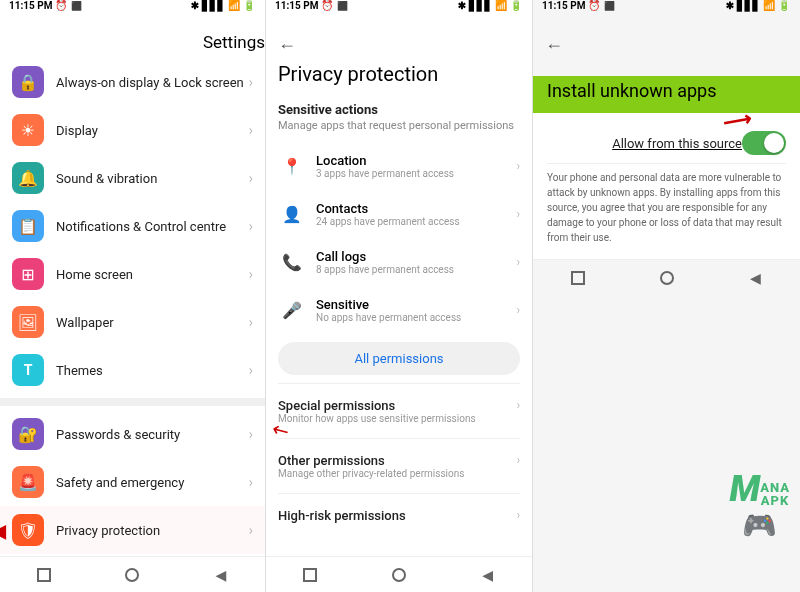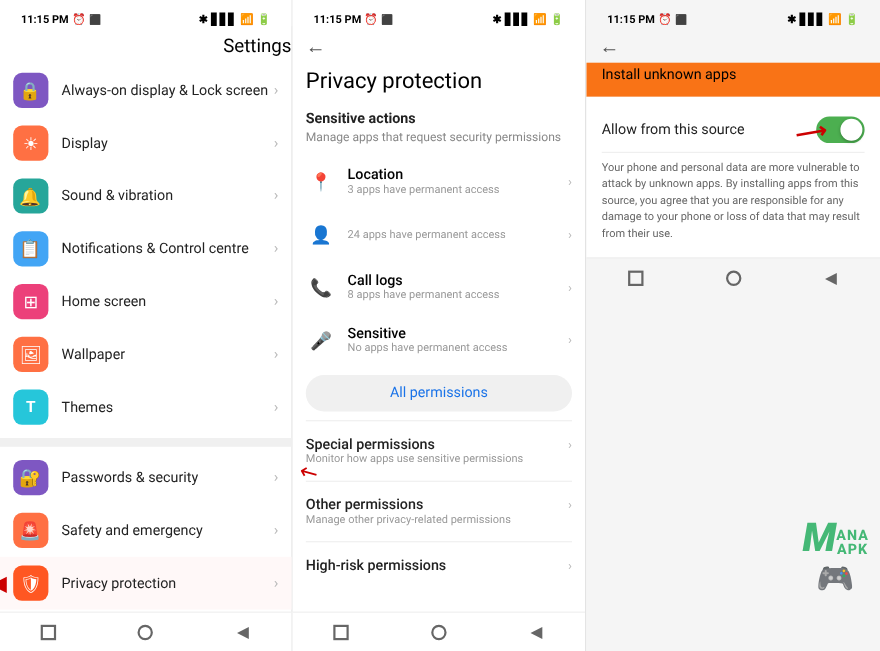--- a/index.html
+++ b/index.html
@@ -19,23 +19,23 @@
       display: flex;
       flex-direction: column;
       border-right: 1px solid #ddd;
       overflow: hidden;
     }
 
     .status-bar {
       height: 24px;
       background: #fff;
       display: flex;
-      align-items: flex-end;
+      align-items: flex-start;
       justify-content: space-between;
-      padding: 0 19px;
+      padding: 0 9px;
       font-size: 10px;
       font-weight: bold;
     }
 
     .status-left { display: flex; align-items: center; gap: 3px; }
     .status-right { display: flex; align-items: center; gap: 3px; }
 
     .panel-title {
       font-size: 17px;
       font-weight: 400;
@@ -217,22 +217,23 @@
 
     .install-content {
       background: #fff;
       margin: 0;
       padding: 10px 14px;
     }
 
     .install-row {
       display: flex;
       align-items: center;
-      justify-content: space-between;
+      justify-content: flex-end;
       padding: 8px 0;
+      text-decoration: underline;
     }
 
     .install-label {
       font-size: 13px;
       color: #222;
     }
 
     .toggle-switch {
       width: 44px;
       height: 24px;
@@ -399,34 +400,35 @@
   </div>
 
   <div class="panel-header">
     <span class="back-btn">←</span>
   </div>
 
   <div class="panel-title-left">Privacy protection</div>
 
   <div style="flex:1;overflow-y:auto;scrollbar-width:none;">
     <div class="section-header">Sensitive actions</div>
-    <div class="section-sub">Manage apps that request security permissions</div>
+    <div class="section-sub">Manage apps that request personal permissions</div>
 
     <div style="background:#fff;margin:4px 0;">
       <div class="perm-item">
         <div class="perm-icon">📍</div>
         <div class="perm-text">
           <div class="perm-title">Location</div>
           <div class="perm-sub">3 apps have permanent access</div>
         </div>
         <span class="perm-arrow">›</span>
       </div>
       <div class="perm-item">
         <div class="perm-icon">👤</div>
         <div class="perm-text">
+          <div class="perm-title">Contacts</div>
           <div class="perm-sub">24 apps have permanent access</div>
         </div>
         <span class="perm-arrow">›</span>
       </div>
       <div class="perm-item">
         <div class="perm-icon">📞</div>
         <div class="perm-text">
           <div class="perm-title">Call logs</div>
           <div class="perm-sub">8 apps have permanent access</div>
         </div>
@@ -500,21 +502,21 @@
       <span>▋▋▋</span>
       <span>📶</span>
       <span>🔋</span>
     </div>
   </div>
 
   <div class="panel-header" style="background:#f5f5f5;">
     <span class="back-btn">←</span>
   </div>
 
-  <div style="font-size:13px;font-weight:400;color:#000;padding:4px 14px 12px;background:#f97316;">Install unknown apps</div>
+  <div style="font-size:18px;font-weight:400;color:#000;padding:4px 14px 12px;background:#84cc16;margin-top:18px;">Install unknown apps</div>
 
   <div class="install-content">
     <div class="install-row">
       <span class="install-label">Allow from this source</span>
       <div class="toggle-switch">
         <div class="toggle-knob"></div>
       </div>
     </div>
     <div class="install-warning">Your phone and personal data are more vulnerable to attack by unknown apps. By installing apps from this source, you agree that you are responsible for any damage to your phone or loss of data that may result from their use.</div>
   </div>

